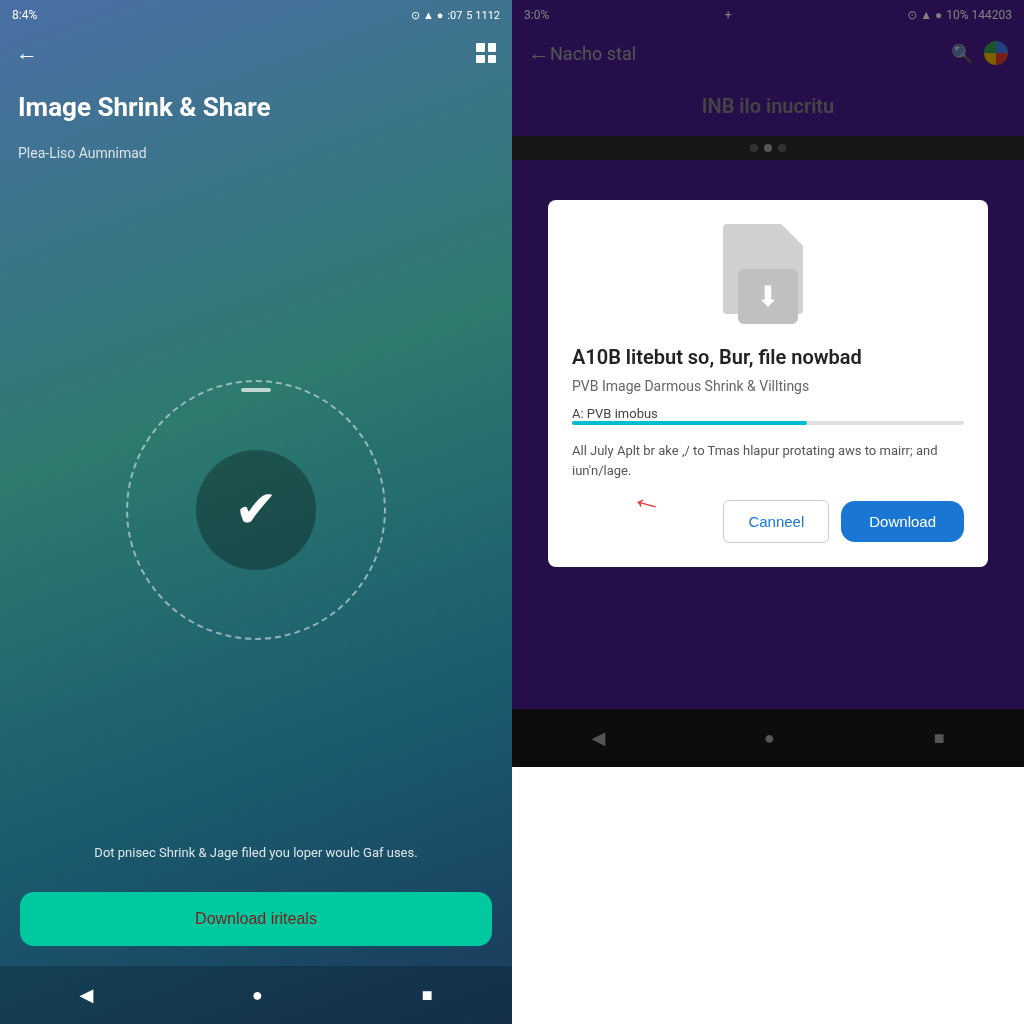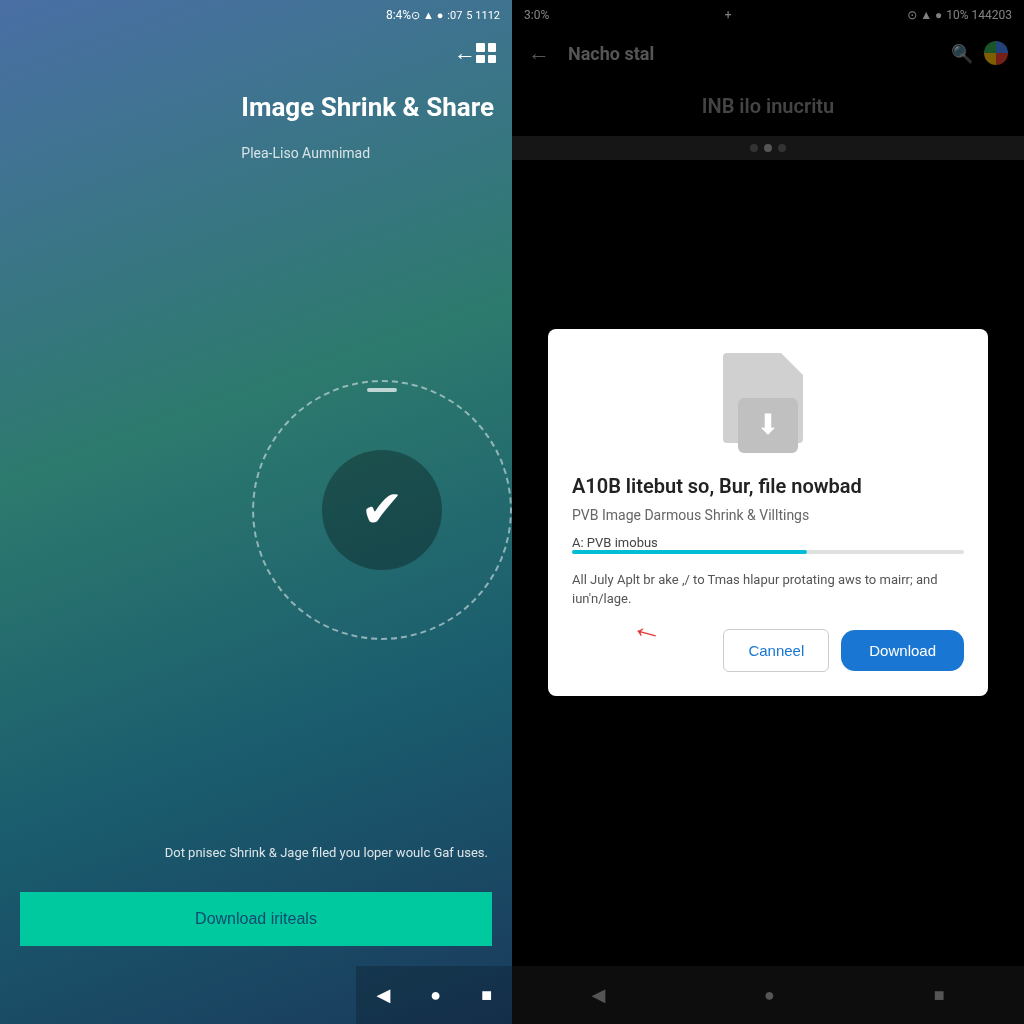--- a/index.html
+++ b/index.html
@@ -13,21 +13,20 @@
 
     
     .left-panel {
       width: 512px;
       height: 1024px;
       background: linear-gradient(160deg, #4a6fa5 0%, #2d7a6e 40%, #1a5c6e 70%, #1a3a5c 100%);
       display: flex;
       flex-direction: column;
       position: relative;
       overflow: hidden;
-      align-items: flex-end;
     }
 
     .status-bar-left {
       display: flex;
       justify-content: space-between;
       align-items: center;
       padding: 8px 12px;
       color: white;
       font-size: 12px;
     }
@@ -140,23 +139,23 @@
       text-align: center;
       color: rgba(255,255,255,0.85);
       font-size: 13px;
       padding: 0 24px 20px;
       line-height: 1.5;
     }
 
     .download-btn-left {
       margin: 10px 20px 20px;
       background: #00c9a0;
-      color: #0c4a6e;
+      color: #7f1d1d;
       border: none;
-      border-radius: 0;
+      border-radius: 14px;
       padding: 18px;
       font-size: 16px;
       font-weight: 500;
       width: calc(100% - 40px);
       cursor: pointer;
       text-align: center;
     }
 
     .nav-bar-left {
       display: flex;
@@ -171,22 +170,22 @@
       font-size: 18px;
       background: none;
       border: none;
       cursor: pointer;
       padding: 6px 20px;
     }
 
     
     .right-panel {
       width: 512px;
-      height: 1024px;
-      background: #000000;
+      height: 767px;
+      background: #4c1d95;
       display: flex;
       flex-direction: column;
       position: relative;
     }
 
     .status-bar-right {
       display: flex;
       justify-content: space-between;
       align-items: center;
       padding: 8px 12px;
@@ -204,22 +203,21 @@
 
     .top-bar-right .back-arrow {
       font-size: 22px;
       color: #aaa;
     }
 
     .top-bar-right .search-title {
       font-size: 18px;
       color: #aaa;
       flex: 1;
-      margin-left: 18px;
-      font-weight: bold;
+      margin-left: 0;
     }
 
     .search-icon-right {
       font-size: 18px;
       color: #aaa;
       margin-right: 10px;
     }
 
     .google-spinner {
       width: 24px;

